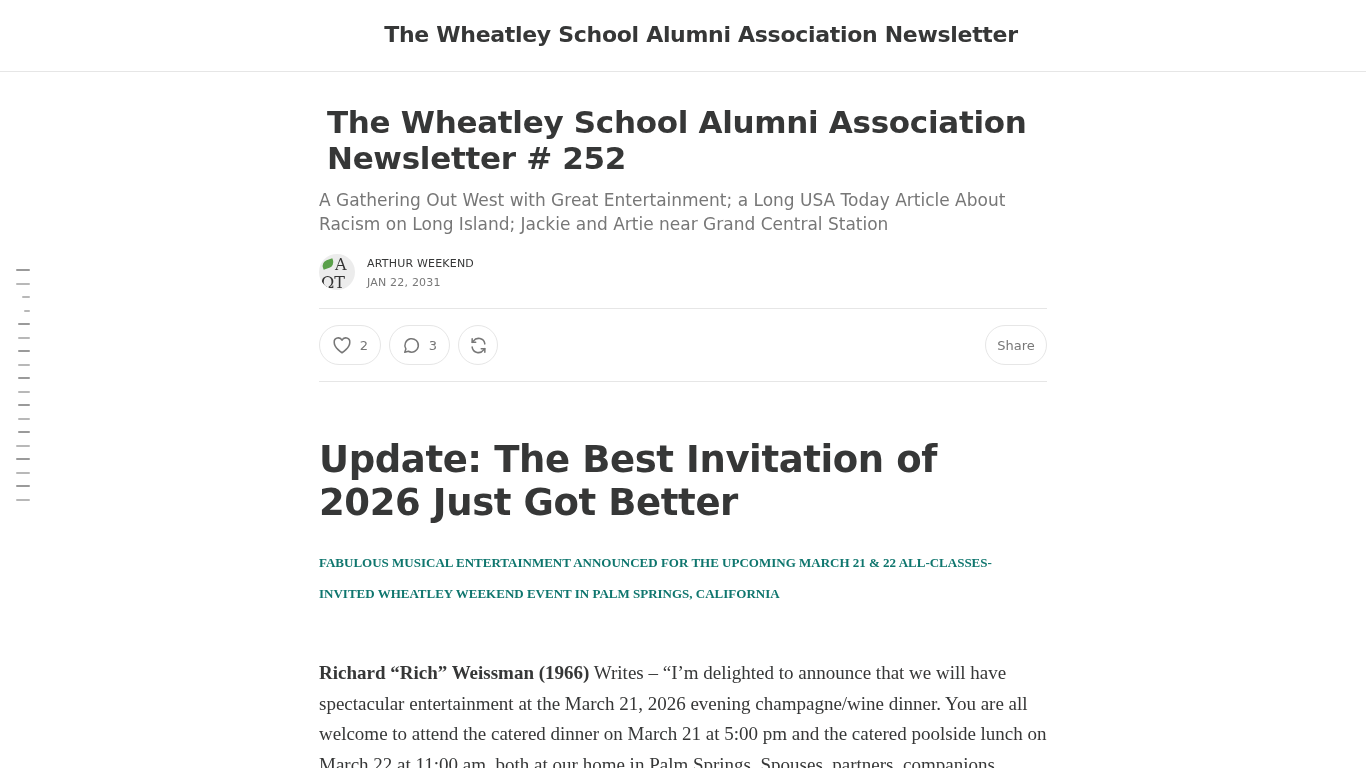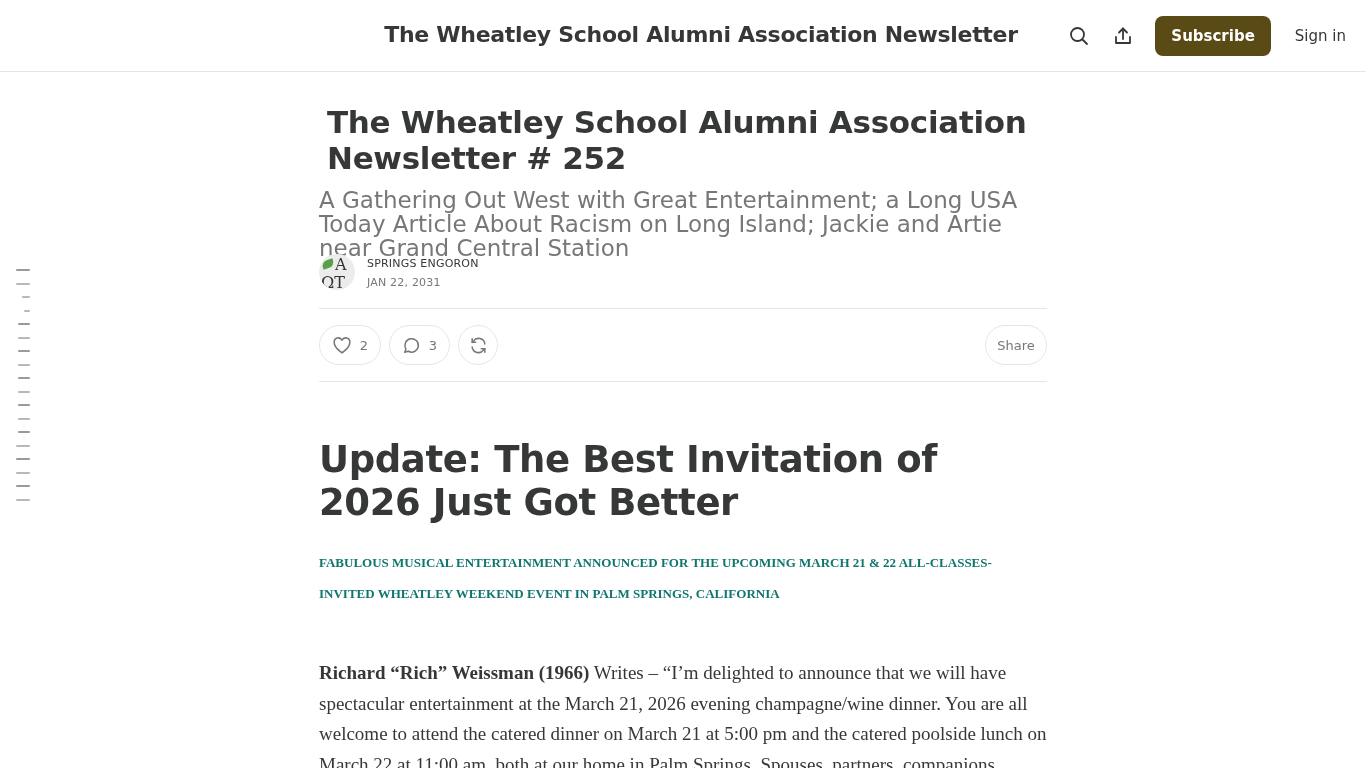--- a/index.html
+++ b/index.html
@@ -35,21 +35,21 @@
   .toc .tl { height: 2px; background: #b8b8b8; margin-bottom: 11.5px; border-radius: 1px; }
   .toc .tl.dark { background: #9a9a9a; }
 
   .article { position: absolute; left: 319px; top: 0; width: 728px; }
   .post-title {
     position: absolute; top: 104px; left: 8px; width: 728px;
     font-size: 31px; font-weight: bold; line-height: 36px; color: #363737; letter-spacing: -0.3px;
   }
   .subtitle {
     position: absolute; top: 188px; left: 0; width: 728px;
-    font-size: 23px; line-height: 24px; color: #777777;
+    font-size: 17px; line-height: 24px; color: #777777;
   }
   .byline { position: absolute; top: 254px; left: 0; display: flex; align-items: center; }
   .avatar {
     width: 36px; height: 36px; border-radius: 50%; background: #ececec; overflow: hidden;
     position: relative; font-family: "DejaVu Serif", serif; font-size: 16px; color: #333;
   }
   .avatar .leaf { position: absolute; left: 3px; top: 6px; width: 12px; height: 8px; background: #5aa04a; border-radius: 6px 0 6px 0; transform: rotate(-20deg); }
   .avatar .ltr { position: absolute; left: 16px; top: 1px; }
   .avatar .ltr2 { position: absolute; left: 2px; top: 19px; }
   .byline .meta { margin-left: 12px; }
@@ -80,37 +80,20 @@
     font-family: "Liberation Serif", "DejaVu Serif", serif;
     font-size: 19px; line-height: 30.5px; color: #363737;
   }
   .body-p b { font-weight: bold; }
 </style>
 </head>
 <body>
 
 <div class="topbar">
   <div class="pub-title">The Wheatley School Alumni Association Newsletter</div>
-  <div class="actions">
-    <div class="icon-btn">
-      <svg width="20" height="20" viewBox="0 0 20 20" fill="none" stroke="#363737" stroke-width="1.8" stroke-linecap="round">
-        <circle cx="8.5" cy="8.5" r="6.5"></circle>
-          <line x1="13.5" y1="13.5" x2="18" y2="18"></line>
-      </svg>
-    </div>
-    <div class="icon-btn" style="margin-right:14px;">
-      <svg width="20" height="20" viewBox="0 0 20 20" fill="none" stroke="#363737" stroke-width="1.8" stroke-linecap="round" stroke-linejoin="round">
-        <path d="M3 11v6h14v-6"></path>
-          <line x1="10" y1="2.5" x2="10" y2="13"></line>
-          <path d="M6 6.5l4-4 4 4"></path>
-      </svg>
-    </div>
-    <div class="subscribe-btn">Subscribe</div>
-    <div class="signin-btn">Sign in</div>
-  </div>
 </div>
 
 <div class="toc">
   <div class="tl dark"></div>
   <div class="tl"></div>
   <div class="tl" style="margin-left:6px;"></div>
   <div class="tl" style="margin-left:8px;"></div>
   <div class="tl dark" style="margin-left:2px;"></div>
   <div class="tl" style="margin-left:2px;"></div>
   <div class="tl dark" style="margin-left:2px;"></div>
@@ -131,21 +114,21 @@
   <h1 class="post-title">The Wheatley School Alumni Association Newsletter # 252</h1>
   <div class="subtitle">A Gathering Out West with Great Entertainment; a Long USA Today Article About Racism on Long Island; Jackie and Artie near Grand Central Station</div>
 
   <div class="byline">
     <div class="avatar">
       <span class="leaf"></span>
       <span class="ltr">A</span>
       <span class="ltr2">ΩT</span>
     </div>
     <div class="meta">
-      <div class="author">SPRINGS ENGORON</div>
+      <div class="author">ARTHUR WEEKEND</div>
       <div class="date">JAN 22, 2031</div>
     </div>
   </div>
 
   <div class="divider" style="top:308px;"></div>
 
   <div class="pill-row">
     <div class="pill" style="left:0; width:62px;">
       <svg width="20" height="18" viewBox="0 0 24 22" fill="none" stroke="#777" stroke-width="1.9" stroke-linejoin="round">
         <path d="M12 20.5S2.5 14.5 2.5 7.8A5 5 0 0 1 12 5.2a5 5 0 0 1 9.5 2.6C21.5 14.5 12 20.5 12 20.5z"></path>

